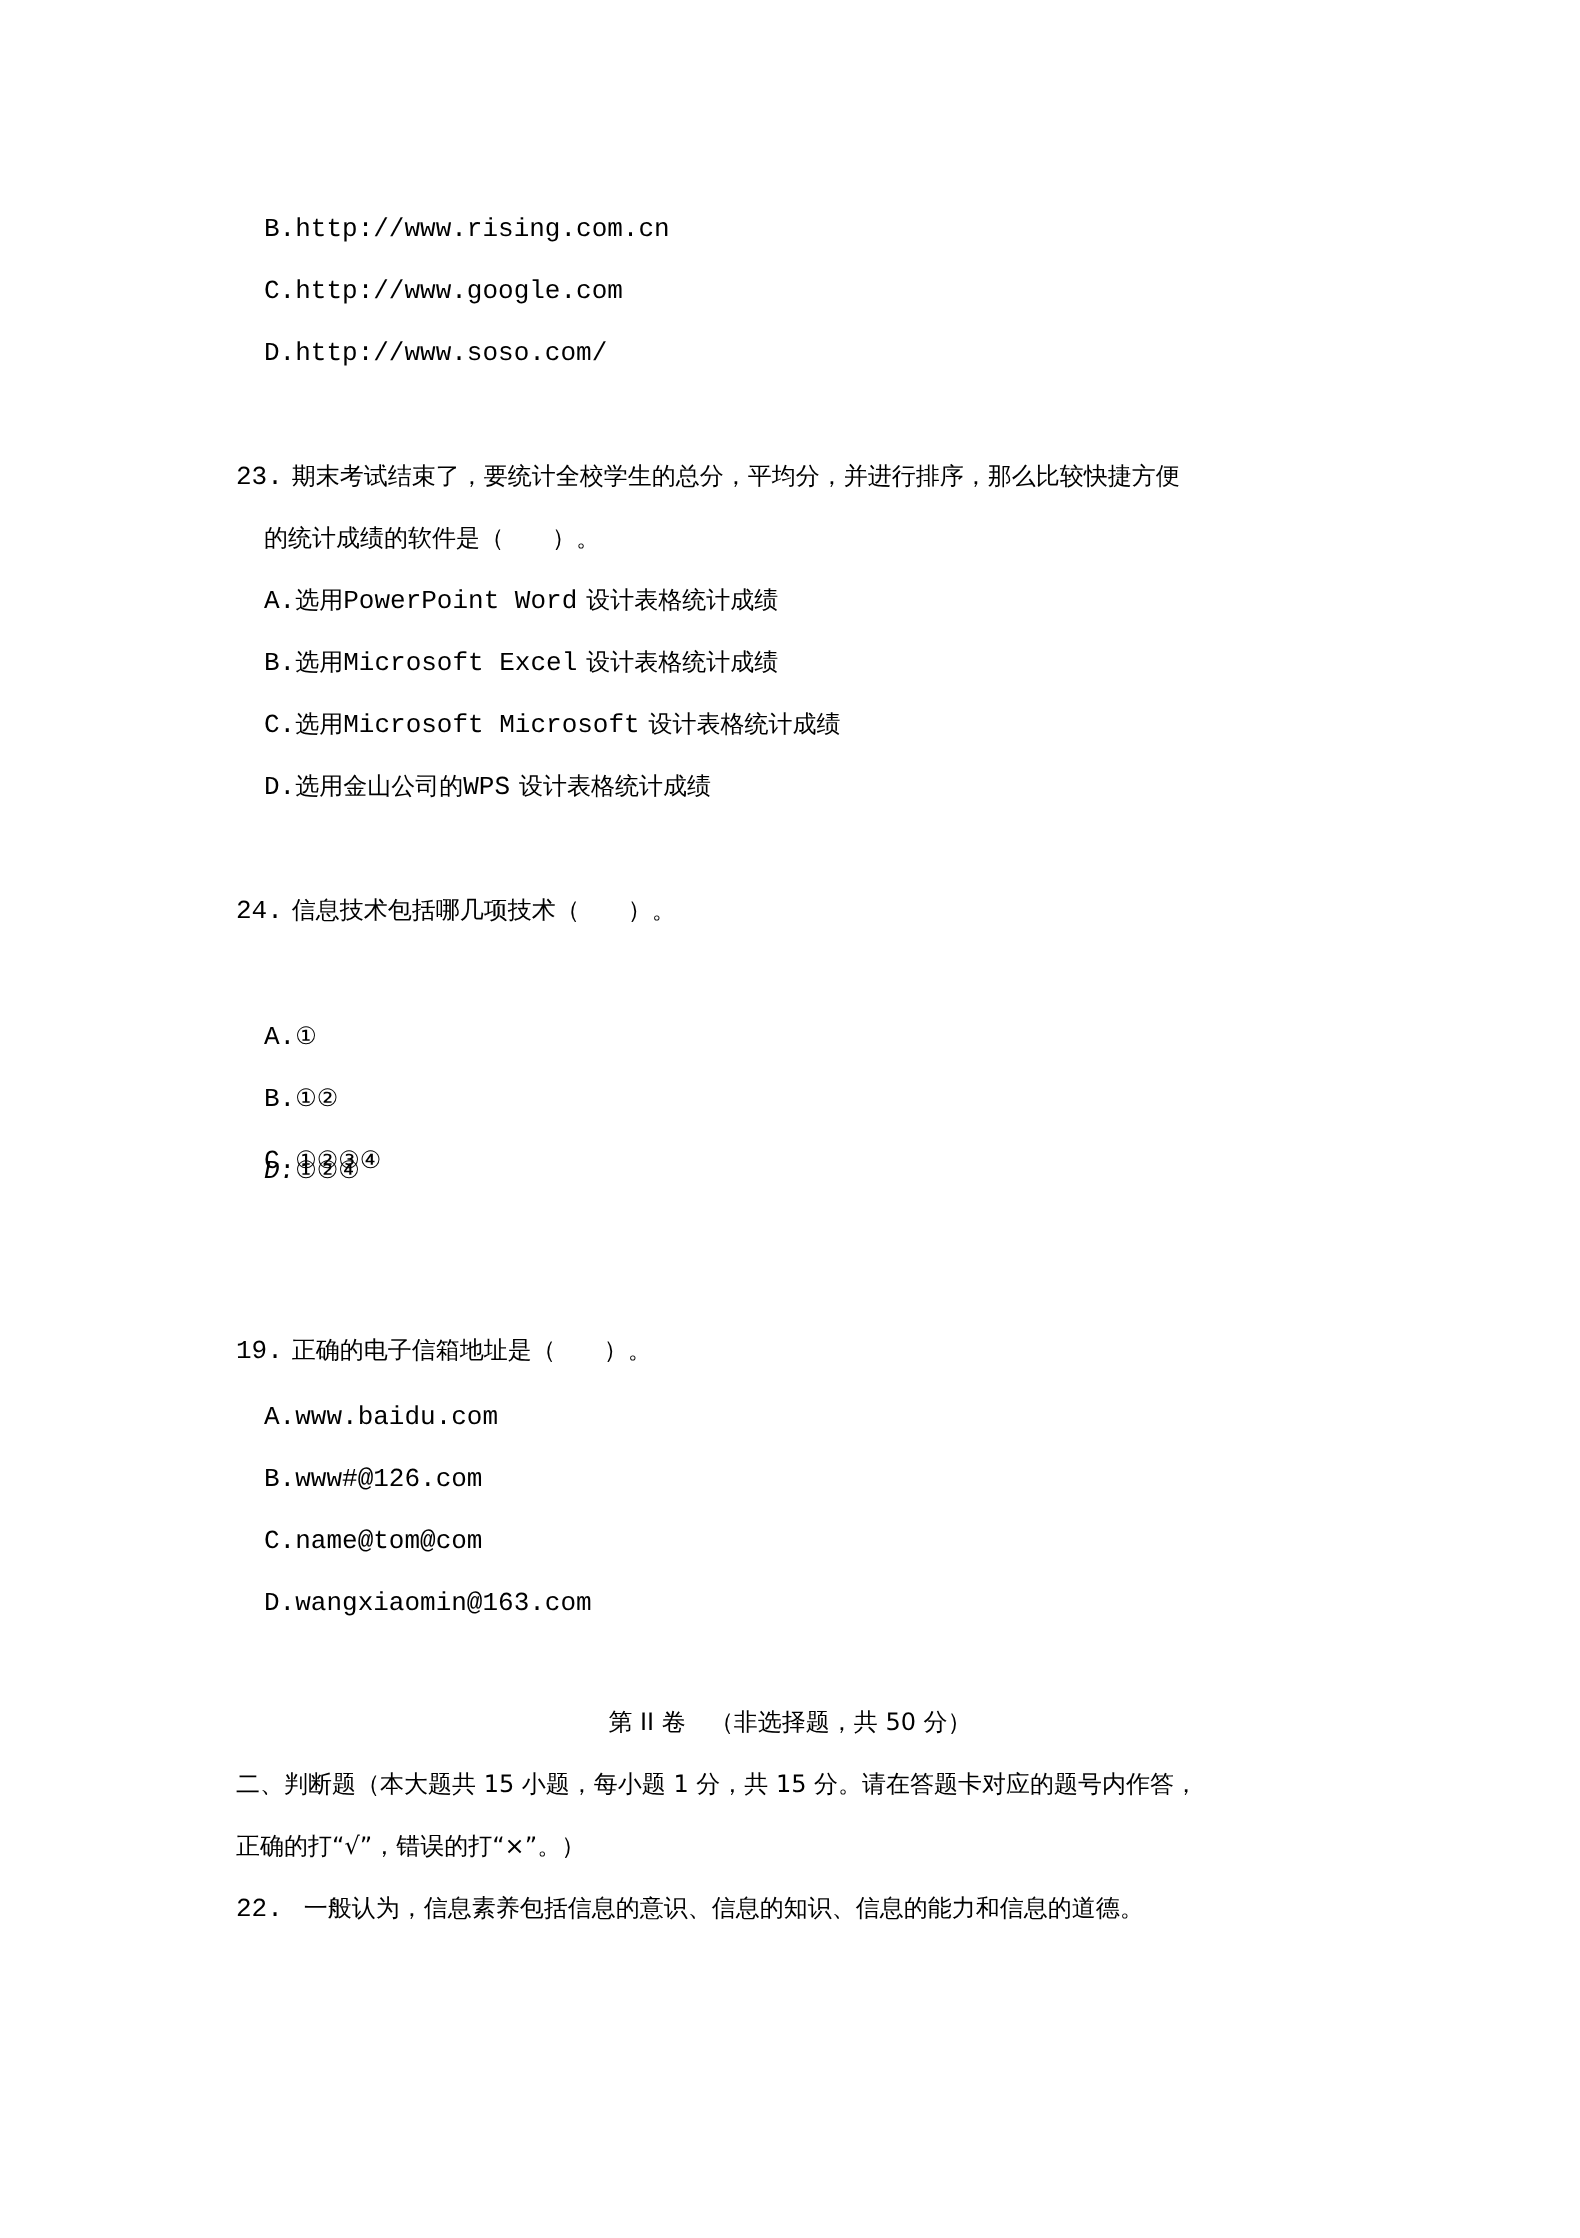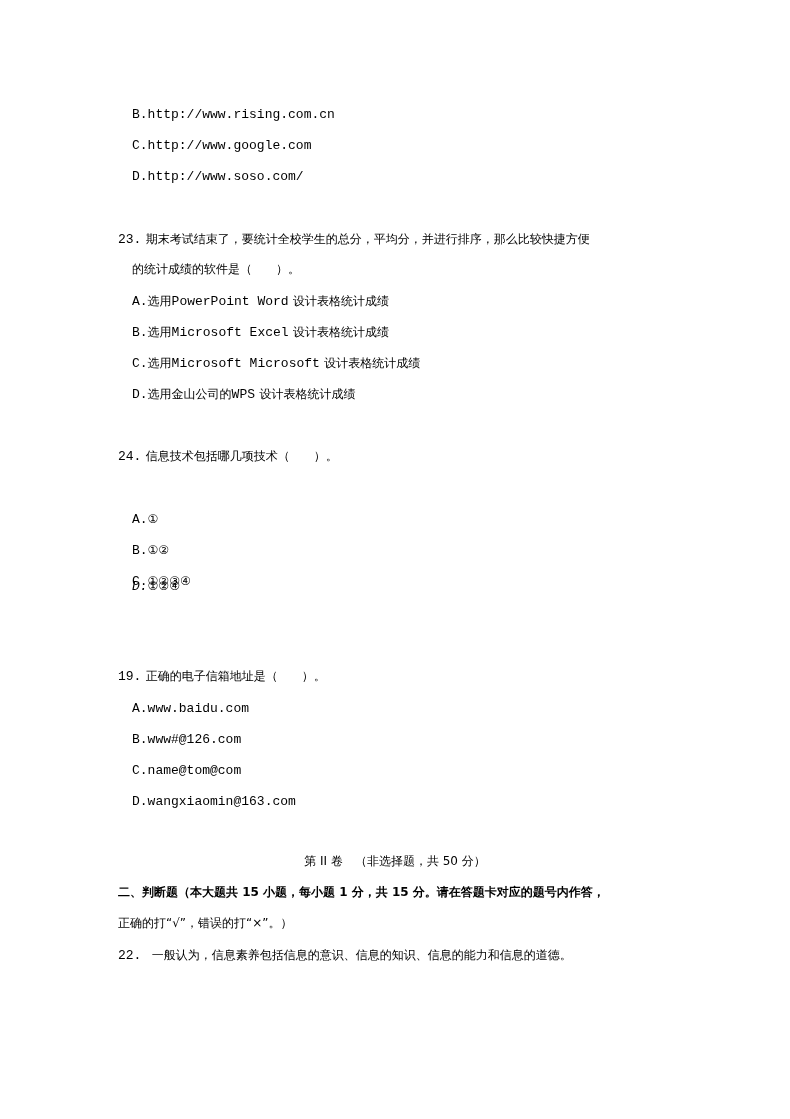--- a/index.html
+++ b/index.html
@@ -105,21 +105,21 @@
     <span>B.</span><span>www#@126.com</span>
   </div>
   <div class="line opt mono" style="top:762px;">
     <span>C.</span><span>name@tom@com</span>
   </div>
   <div class="line opt mono" style="top:793px;">
     <span>D.</span><span>wangxiaomin@163.com</span>
   </div>
 
   <div class="line center cjk" style="top:852px;">第 II 卷　（非选择题，共 50 分）</div>
-  <div class="line cjk" style="top:883px; left:118px;font-weight:bold;">二、判断题（本大题共 15 小题，每小题 1 分，共 15 分。请在答题卡对应的题号内作答，</div>
+  <div class="line cjk" style="top:883px; left:118px;">二、判断题（本大题共 15 小题，每小题 1 分，共 15 分。请在答题卡对应的题号内作答，</div>
   <div class="line cjk" style="top:914px; left:118px;">正确的打“√”，错误的打“×”。）</div>
 
   <div class="line indent-stmt" style="top:945px;">
     <span class="mono">22.</span>
     <span class="cjk" style="margin-left:6px;">一般认为，信息素养包括信息的意识、信息的知识、信息的能力和信息的道德。</span>
   </div>
 
 </div>
 
 </body></html>

